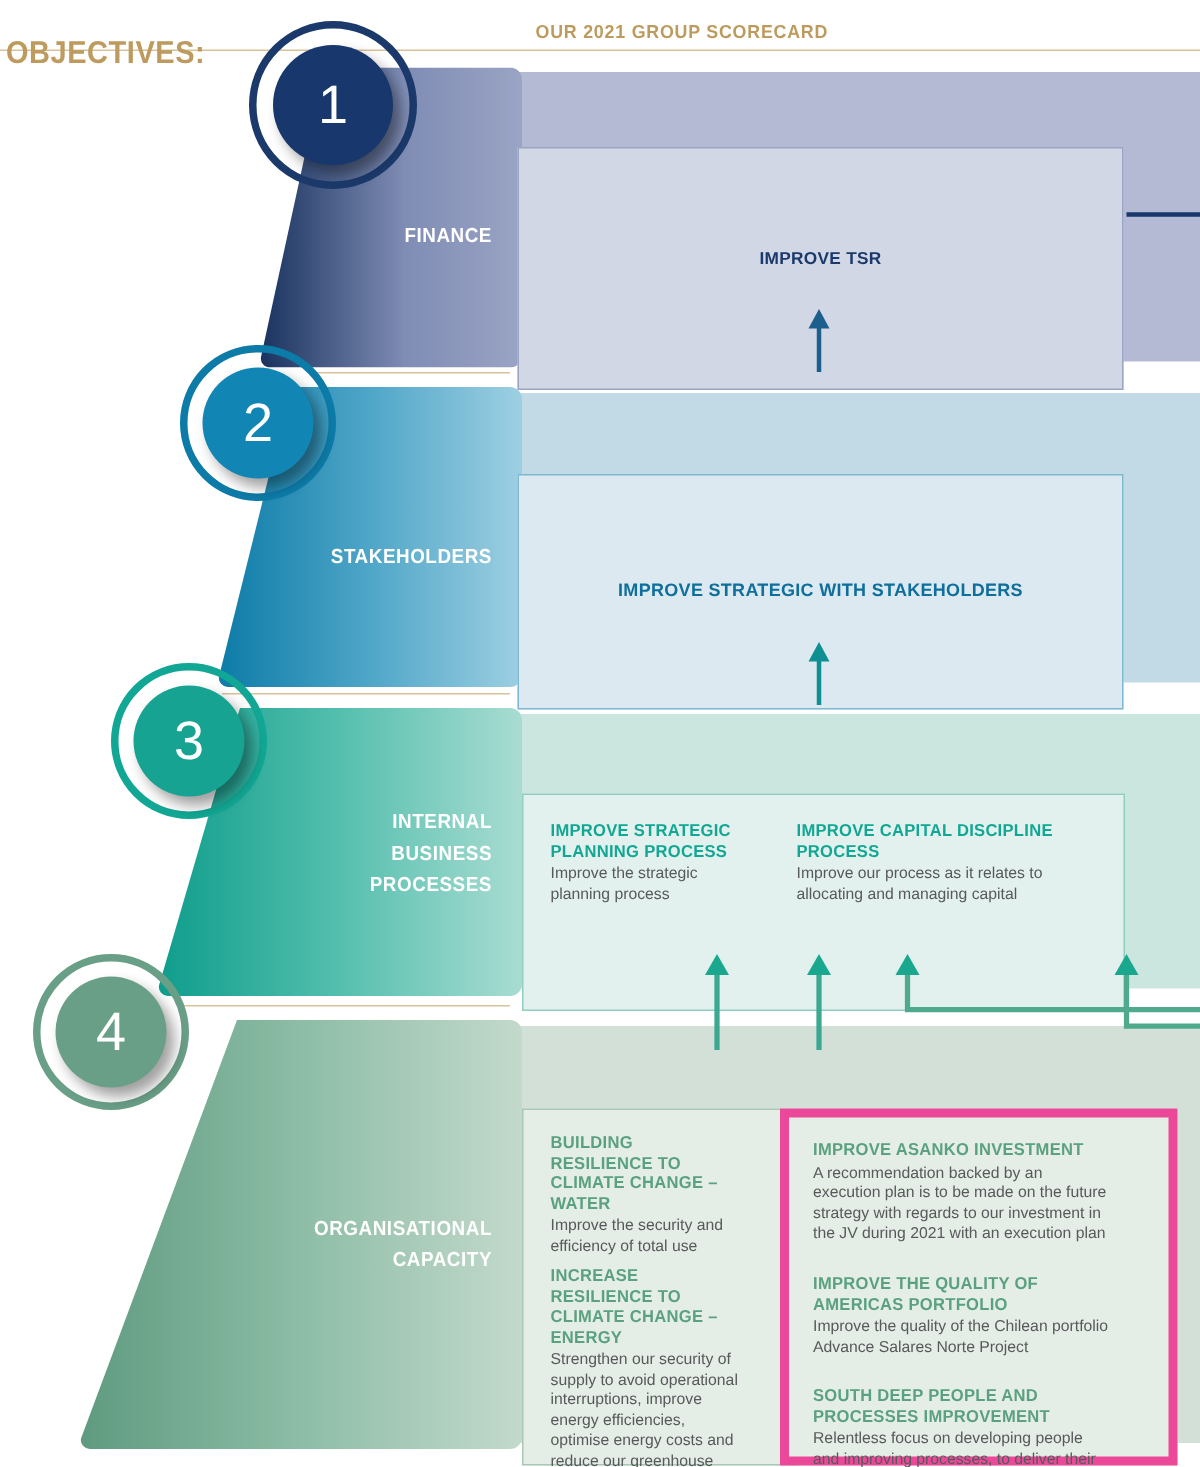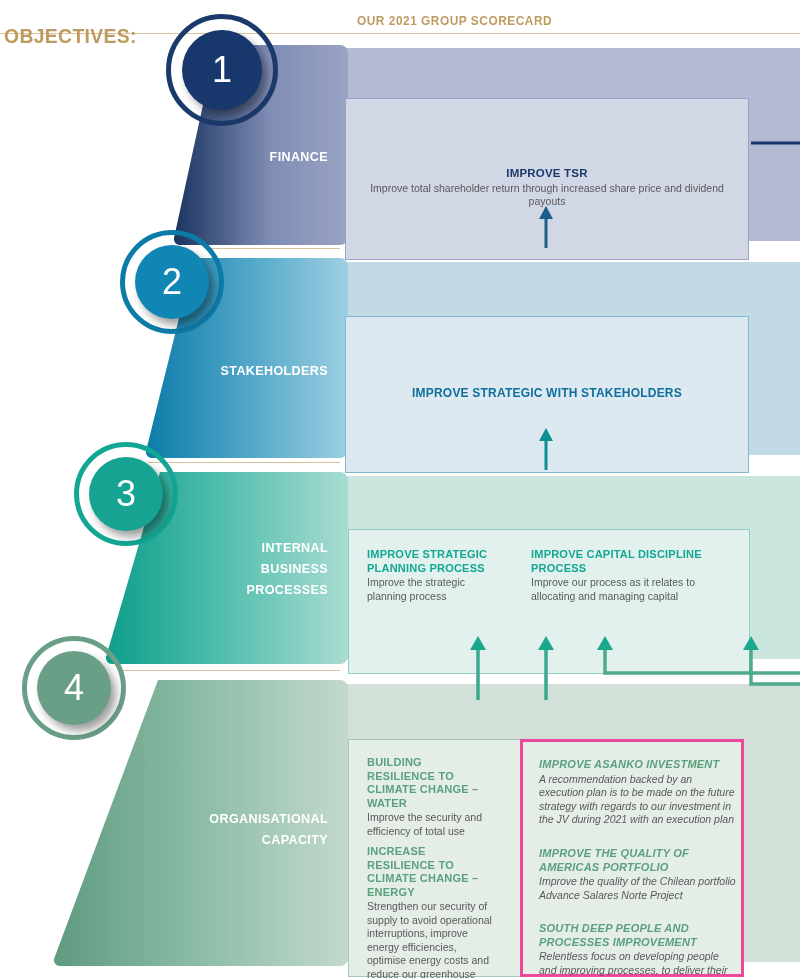--- a/index.html
+++ b/index.html
@@ -78,21 +78,20 @@
     </defs>
     <path d="M58 0 H182 a8 8 0 0 1 8 8 V192 a8 8 0 0 1 -8 8 H22 a6 6 0 0 1 -6 -7 Z" fill="url(#g1)"></path>
   </svg>
   <div class="trap-label" style="left:218px;top:146px;width:110px;">
     <div>FINANCE</div>
   </div>
 
   <div class="cbox center" style="left:345px;top:62px;width:404px;height:162px;background:#d2d7e6;border:1px solid #9aa4c4;">
     <div style="position:absolute;left:0;right:0;top:68px;padding:0 14px;">
       <div class="bx-title" style="color:#1b3a6b;">IMPROVE TSR</div>
-      <div class="bx-body">Improve total shareholder return through increased share price and dividend payouts</div>
     </div>
   </div>
 
   <div class="circ-wrap" style="left:166px;top:14px;width:112px;height:112px;">
     <div class="ring" style="width:112px;height:112px;border:5px solid #1b3a6b;"></div>
     <div class="disc" style="left:16px;top:16px;width:80px;height:80px;background:#17376d;">
       <span>1</span>
     </div>
   </div>
 
@@ -182,21 +181,21 @@
     <div class="col" style="left:18px;top:16px;width:126px;">
       <div class="bx-title" style="color:#5aa17f;">BUILDING RESILIENCE TO CLIMATE CHANGE – WATER</div>
       <div class="bx-body">Improve the security and efficiency of total use</div>
     </div>
     <div class="col" style="left:18px;top:105px;width:126px;">
       <div class="bx-title" style="color:#5aa17f;">INCREASE RESILIENCE TO CLIMATE CHANGE – ENERGY</div>
       <div class="bx-body">Strengthen our security of supply to avoid operational interruptions, improve energy efficiencies, optimise energy costs and reduce our greenhouse gas emissions</div>
     </div>
   </div>
 
-  <div class="cbox" style="left:520px;top:703px;width:224px;height:238px;background:#e5ede7;border:3px solid #ec4899;font-style:italic;">
+  <div class="cbox" style="left:520px;top:703px;width:265px;height:238px;background:#e5ede7;border:6px solid #ec4899;">
     <div class="col" style="left:16px;top:16px;width:198px;">
       <div class="bx-title" style="color:#5aa17f;">IMPROVE ASANKO INVESTMENT</div>
       <div class="bx-body">A recommendation backed by an execution plan is to be made on the future strategy with regards to our investment in the JV during 2021 with an execution plan</div>
     </div>
     <div class="col" style="left:16px;top:105px;width:198px;">
       <div class="bx-title" style="color:#5aa17f;">IMPROVE THE QUALITY OF AMERICAS PORTFOLIO</div>
       <div class="bx-body">Improve the quality of the Chilean portfolio Advance Salares Norte Project</div>
     </div>
     <div class="col" style="left:16px;top:180px;width:198px;">
       <div class="bx-title" style="color:#5aa17f;">SOUTH DEEP PEOPLE AND PROCESSES IMPROVEMENT</div>

